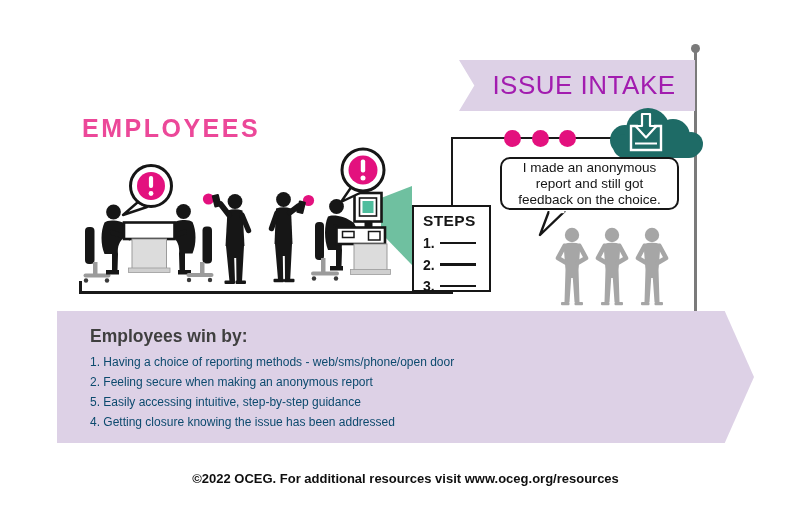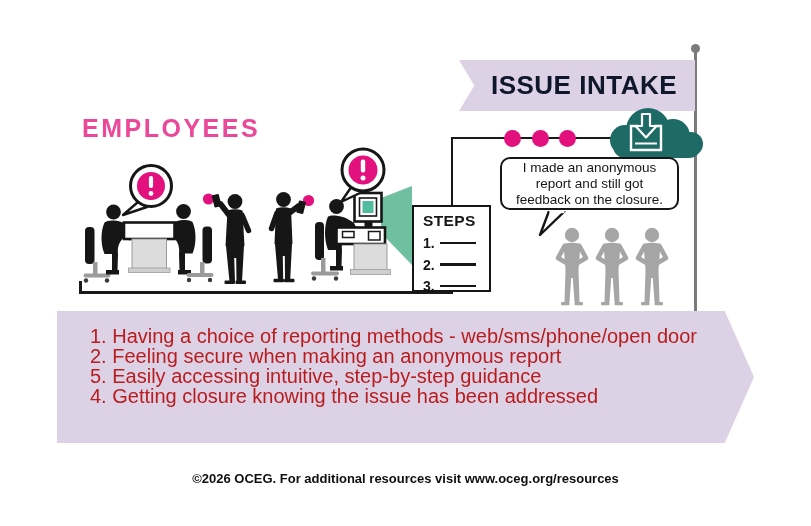--- a/index.html
+++ b/index.html
@@ -5,21 +5,21 @@
   html,body{margin:0;padding:0;background:#fff;}
   #stage{position:relative;width:811px;height:526px;background:#ffffff;overflow:hidden;
          font-family:"Liberation Sans","DejaVu Sans",sans-serif;}
   .abs{position:absolute;}
   
   .pole{width:3px;background:#7a7a7a;}
   .pole-knob{width:9px;height:9px;border-radius:50%;background:#7a7a7a;}
   
   .flag{background:#ddd1e6;clip-path:polygon(0 0,100% 0,100% 100%,0 100%,6.5% 50%);
         display:flex;align-items:center;justify-content:center;}
-  .flag-title{font-size:26px;font-weight:bold;color:#0f172a;letter-spacing:.5px;padding-left:14px;}
+  .flag-title{font-size:26px;font-weight:normal;color:#a21caf;letter-spacing:.5px;padding-left:14px;}
   
   .employees{font-size:25px;font-weight:bold;color:#ec4899;letter-spacing:2.5px;}
   
   .line{background:#191919;}
   .dot{width:17px;height:17px;border-radius:50%;background:#e3117e;}
   
   .steps-card{width:66px;height:78px;background:#fff;border:2.6px solid #161616;
               padding:5px 0 0 9px;z-index:6;margin-top:20px;}
   .steps-title{font-size:15.5px;font-weight:bold;color:#161616;letter-spacing:.4px;margin-bottom:3px;}
   .steps-row{display:flex;align-items:center;height:17px;margin-top:4.5px;}
@@ -27,21 +27,21 @@
   .steps-dash{display:inline-block;width:36px;height:2.6px;background:#161616;}
   
   .bubble{background:#fff;border:2.5px solid #161616;border-radius:10px;width:175px;height:49px;
           display:flex;flex-direction:column;align-items:center;justify-content:center;z-index:5;}
   .bubble span{display:block;font-size:13.5px;line-height:16px;color:#161616;text-align:center;}
   
   .win-banner{width:697px;height:132px;background:#ddd1e6;
               clip-path:polygon(0 0,95.8% 0,100% 50%,95.8% 100%,0 100%);
               padding:15px 0 0 33px;box-sizing:border-box;}
   .win-heading{font-size:17.5px;font-weight:bold;color:#3f3f3f;margin-bottom:5px;}
-  .win-item{font-size:20px;line-height:20px;color:#b91c1c;}
+  .win-item{font-size:12px;line-height:20px;color:#0c4a6e;}
   
   .footer{width:811px;text-align:center;font-size:13px;font-weight:bold;color:#0f0f0f;}
 </style>
 </head>
 <body>
 
 <div id="stage">
 
   <div class="abs pole-knob" style="left:691px;top:44px;"></div>
   <div class="abs pole" style="left:694px;top:48px;height:264px;"></div>
@@ -180,21 +180,21 @@
       <rect x="8" y="30" width="88" height="24" rx="12"></rect>
     </g>
     <path d="M33,22 h-7 v24 h30 v-24 h-7" fill="none" stroke="#ffffff" stroke-width="2.4"></path>
     <path d="M30,39.5 h22" stroke="#ffffff" stroke-width="2"></path>
     <path d="M37,10 h8 v12 h6.5 l-10.5,11.5 l-10.5,-11.5 h6.5 z" fill="none" stroke="#ffffff" stroke-width="2.2" stroke-linejoin="round"></path>
   </svg>
 
   <div class="abs bubble" style="left:500px;top:157px;">
     <span>I made an anonymous</span>
     <span>report and still got</span>
-    <span>feedback on the closure.</span>
+    <span>feedback on the choice.</span>
   </div>
   <svg class="abs" style="left:536px;top:211px;z-index:6;" width="36" height="28" viewBox="0 0 36 28">
     <path d="M13,0 L4,24 L29,0" fill="#ffffff" stroke="#161616" stroke-width="2.4" stroke-linejoin="round"></path>
     <rect x="13.5" y="-1" width="15" height="3.2" fill="#ffffff"></rect>
   </svg>
 
   <svg class="abs" style="left:548px;top:225px;" width="132" height="85" viewBox="0 0 132 85">
     <defs>
       <g id="akimbo" fill="#a6a6a6">
         <circle cx="0" cy="10" r="7.2"></circle>
@@ -205,21 +205,22 @@
         <rect x="-11" y="77" width="8.5" height="3.2" rx="1"></rect>
         <rect x="2.5" y="77" width="8.5" height="3.2" rx="1"></rect>
       </g>
     </defs>
     <use href="#akimbo" x="24" y="0"></use>
     <use href="#akimbo" x="64" y="0"></use>
     <use href="#akimbo" x="104" y="0"></use>
   </svg>
 
   <div class="abs win-banner" style="left:57px;top:311px;">
+    <div class="win-heading">Employees win by:</div>
     <div class="win-item">1. Having a choice of reporting methods - web/sms/phone/open door</div>
     <div class="win-item">2. Feeling secure when making an anonymous report</div>
     <div class="win-item">5. Easily accessing intuitive, step-by-step guidance</div>
     <div class="win-item">4. Getting closure knowing the issue has been addressed</div>
   </div>
 
-  <div class="abs footer" style="left:0;top:471px;">©2026 OCEG. For additional resources visit www.oceg.org/resources</div>
+  <div class="abs footer" style="left:0;top:471px;">©2022 OCEG. For additional resources visit www.oceg.org/resources</div>
 
 </div>
 
 </body></html>

